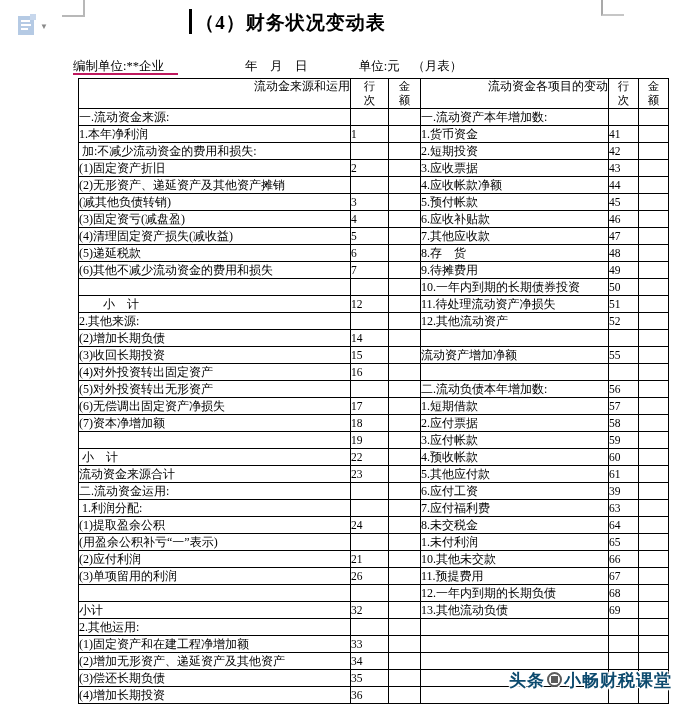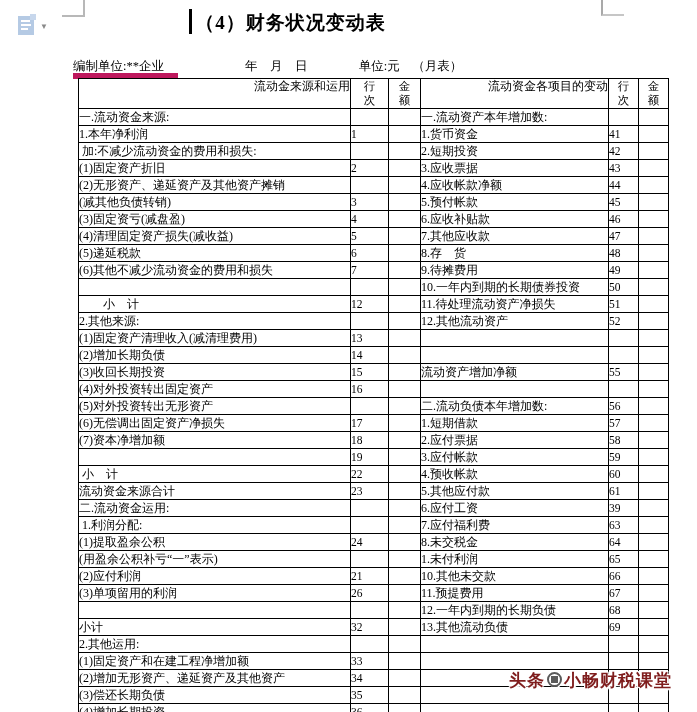--- a/index.html
+++ b/index.html
@@ -22,21 +22,21 @@
   .crop-tl{left:62px;top:0;width:21px;height:15px;border-right:2px solid #b8b8b8;border-bottom:2px solid #b8b8b8;}
   .crop-tr{left:601px;top:0;width:21px;height:14px;border-left:2px solid #a9a9a9;border-bottom:2px solid #c6c6c6;}
 
   
   .title-wrap{position:absolute;left:0;top:9px;width:575px;text-align:center;white-space:nowrap;}
   .cursor-bar{display:inline-block;width:3px;height:25px;background:#000;vertical-align:-5px;margin-right:3px;}
   .page-title{font-size:19px;font-weight:bold;letter-spacing:1px;}
 
   
   .caption{position:absolute;left:73px;top:58px;font-size:12.5px;white-space:nowrap;}
-  .cap-unit{border-bottom:6px solid #be185d;padding-right:14px;}
+  .cap-unit{border-bottom:2px solid #be185d;padding-right:14px;}
   .cap-date{margin-left:64px;}
   .cap-measure{margin-left:48px;}
 
   
   table.fin{
     position:absolute;left:78px;top:78px;width:590px;
     border-collapse:collapse;table-layout:fixed;
     font-size:12px;line-height:15px;
   }
   table.fin td,table.fin th{
@@ -46,21 +46,21 @@
   tbody tr{height:17px;}
   th.h-item{text-align:right;vertical-align:top;padding:1px 0 0 3px;font-size:12px;white-space:pre;}
   th.h-no,th.h-amt{text-align:center;vertical-align:top;font-size:11.5px;line-height:14px;white-space:pre-line;padding-top:1px;}
   .c-item{text-align:left;padding-left:3px;white-space:pre;}
   .c-no{text-align:left;padding-left:6px;white-space:pre;font-size:11.5px;}
   .c-amt{}
 
   
   .watermark{
     position:absolute;left:509px;top:669px;z-index:5;white-space:nowrap;
-    font-size:17px;font-weight:bold;letter-spacing:1px;color:#7f1d1d;
+    font-size:17px;font-weight:bold;letter-spacing:1px;color:#0c4a6e;
     text-shadow:1px 1px 0 #fff,-1px -1px 0 #fff,1px -1px 0 #fff,-1px 1px 0 #fff,2px 2px 1px #fff;
   }
   .wm-ring{
     display:inline-block;width:11px;height:11px;border:2.5px solid #5a5a5a;border-radius:50%;
     vertical-align:-1px;margin:0 2px;position:relative;box-shadow:1px 1px 0 #fff;
   }
   .wm-ring:before{content:"";position:absolute;left:2px;top:2px;width:7px;height:7px;background:#5a5a5a;}
 </style>
 </head>
 <body>
@@ -211,28 +211,20 @@
         </tr>
         <tr>
           <td class="c-item">2.其他来源:</td>
           <td class="c-no"></td>
           <td class="c-amt"></td>
           <td class="c-item">12.其他流动资产</td>
           <td class="c-no">52</td>
           <td class="c-amt"></td>
         </tr>
         <tr>
-          <td class="c-item">(1)固定资产清理收入(减清理费用)</td>
-          <td class="c-no">13</td>
-          <td class="c-amt"></td>
-          <td class="c-item"></td>
-          <td class="c-no"></td>
-          <td class="c-amt"></td>
-        </tr>
-        <tr>
           <td class="c-item">(2)增加长期负债</td>
           <td class="c-no">14</td>
           <td class="c-amt"></td>
           <td class="c-item"></td>
           <td class="c-no"></td>
           <td class="c-amt"></td>
         </tr>
         <tr>
           <td class="c-item">(3)收回长期投资</td>
           <td class="c-no">15</td>

